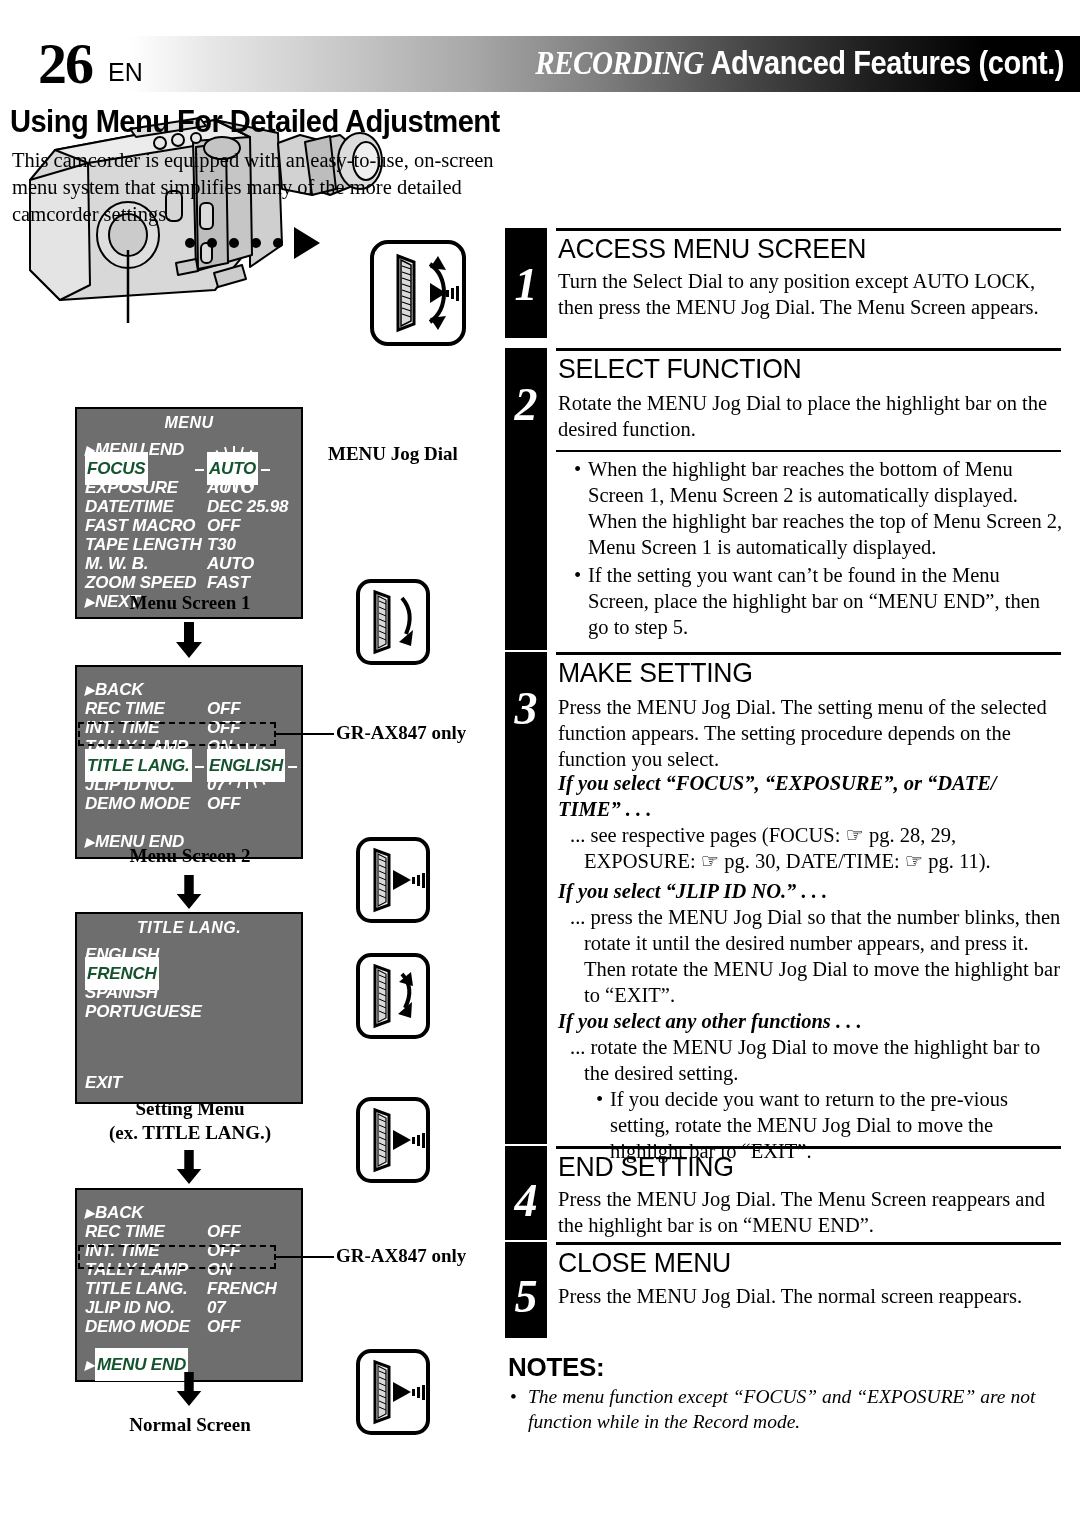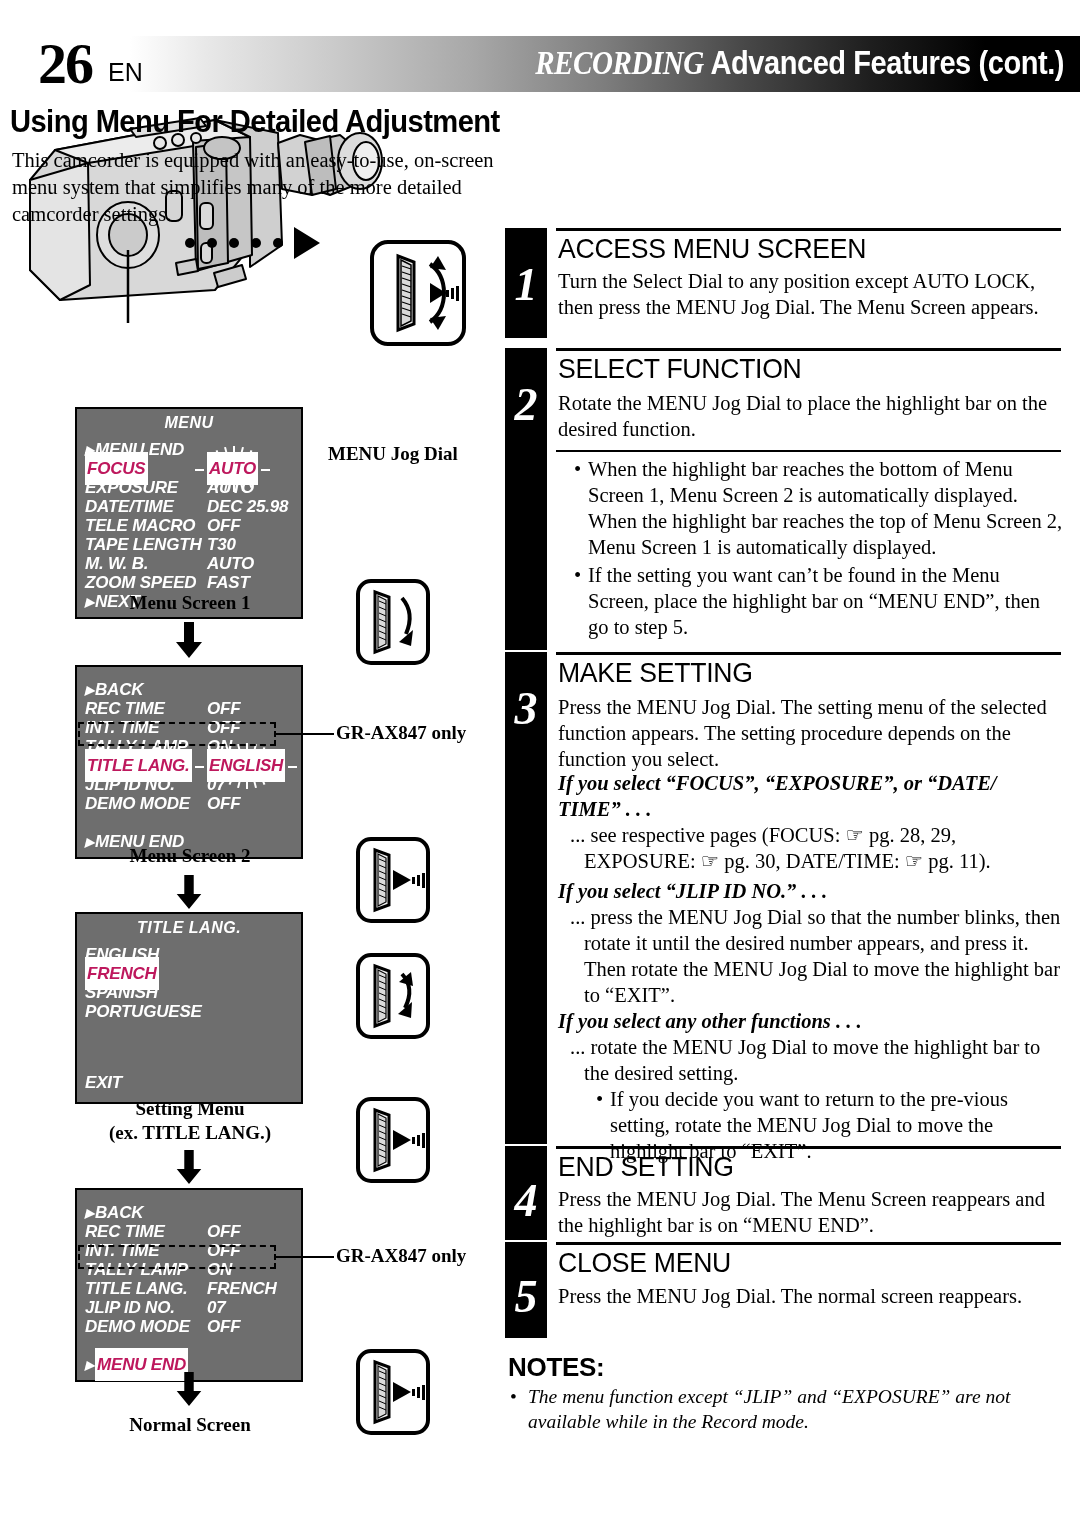--- a/index.html
+++ b/index.html
@@ -64,21 +64,21 @@
     font-family: "Liberation Sans", sans-serif;
     padding: 5px 0 6px 0;
     font-style: italic;
   }
   .screen-title { text-align: center; font-size: 16px; letter-spacing: 0.5px; margin-bottom: 8px; }
   .row { position: relative; height: 19px; font-size: 17px; letter-spacing: -0.2px; }
   .row .lbl { position: absolute; left: 8px; white-space: nowrap; }
   .row .val { position: absolute; left: 130px; white-space: nowrap; }
   .row .lbl.arrow::before { content: "\25B6"; font-size: 12px; margin-right: 1px; vertical-align: 1px; }
 
-  .hl { background: #fff; color: #be185d; padding: 7px 2px; }
+  .hl { background: #fff; color: #14532d; padding: 7px 2px; }
 
   
   .blink { position: relative; display: inline-block; }
   .blink::before, .blink::after {
     content: ""; position: absolute; top: 50%; width: 9px; height: 2px; background: #fff;
   }
   .blink::before { left: -12px; }
   .blink::after { right: -12px; }
   .tick { position: absolute; width: 2px; height: 8px; background: #fff; }
 
@@ -277,21 +277,21 @@
       </div>
       <div class="row">
         <span class="lbl">EXPOSURE</span>
         <span class="val">AUTO</span>
       </div>
       <div class="row">
         <span class="lbl">DATE/TIME</span>
         <span class="val">DEC 25.98</span>
       </div>
       <div class="row">
-        <span class="lbl">TELE  MACRO</span>
+        <span class="lbl">FAST  MACRO</span>
         <span class="val">OFF</span>
       </div>
       <div class="row">
         <span class="lbl">TAPE  LENGTH</span>
         <span class="val">T30</span>
       </div>
       <div class="row">
         <span class="lbl">M. W. B.</span>
         <span class="val">AUTO</span>
       </div>
@@ -566,15 +566,15 @@
 
 <div class="rule" style="top:1242px;"></div>
 <div class="black-bar" style="top:1242px; height:96px;"></div>
 <div class="step-num" style="left:505px; top:1274px;">5</div>
 <div class="step-head" style="top:1247px;">CLOSE MENU</div>
 <div class="step-body" style="top:1283px;">Press the MENU Jog Dial. The normal screen reappears.</div>
 
 <div class="notes-title">NOTES:</div>
 <div class="notes-list">
   <ul>
-    <li>The menu function except “JLIP” and “EXPOSURE” are not available while in the Record mode.</li>
+    <li>The menu function except “FOCUS” and “EXPOSURE” are not function while in the Record mode.</li>
   </ul>
 </div>
 
 </body></html>

